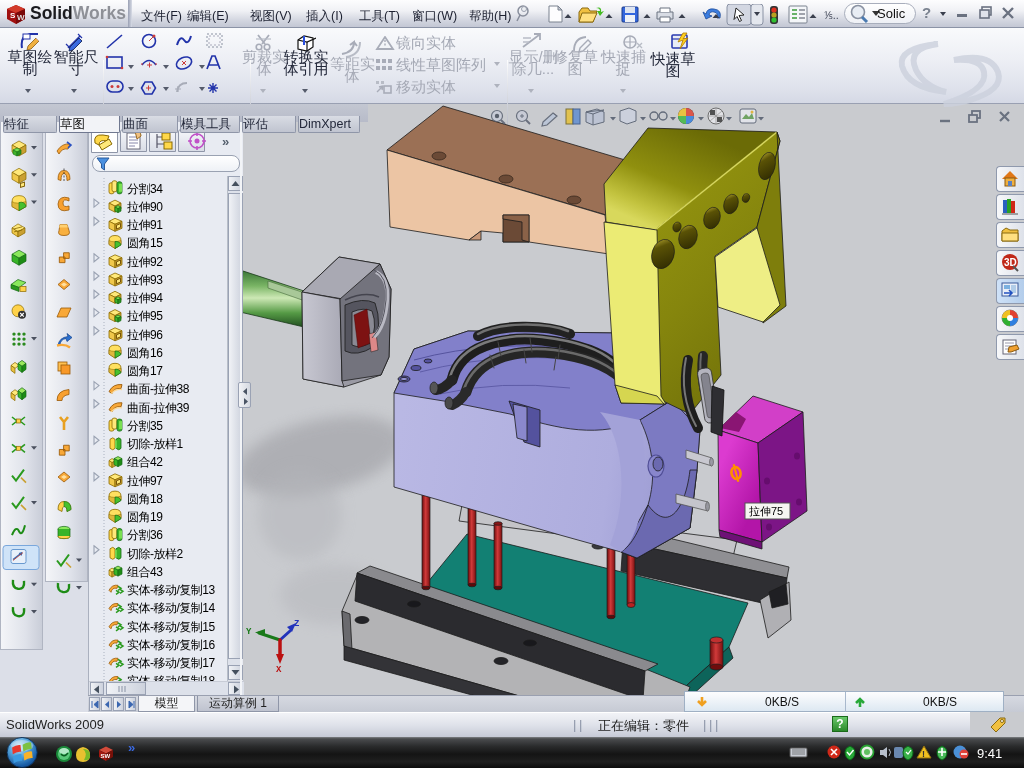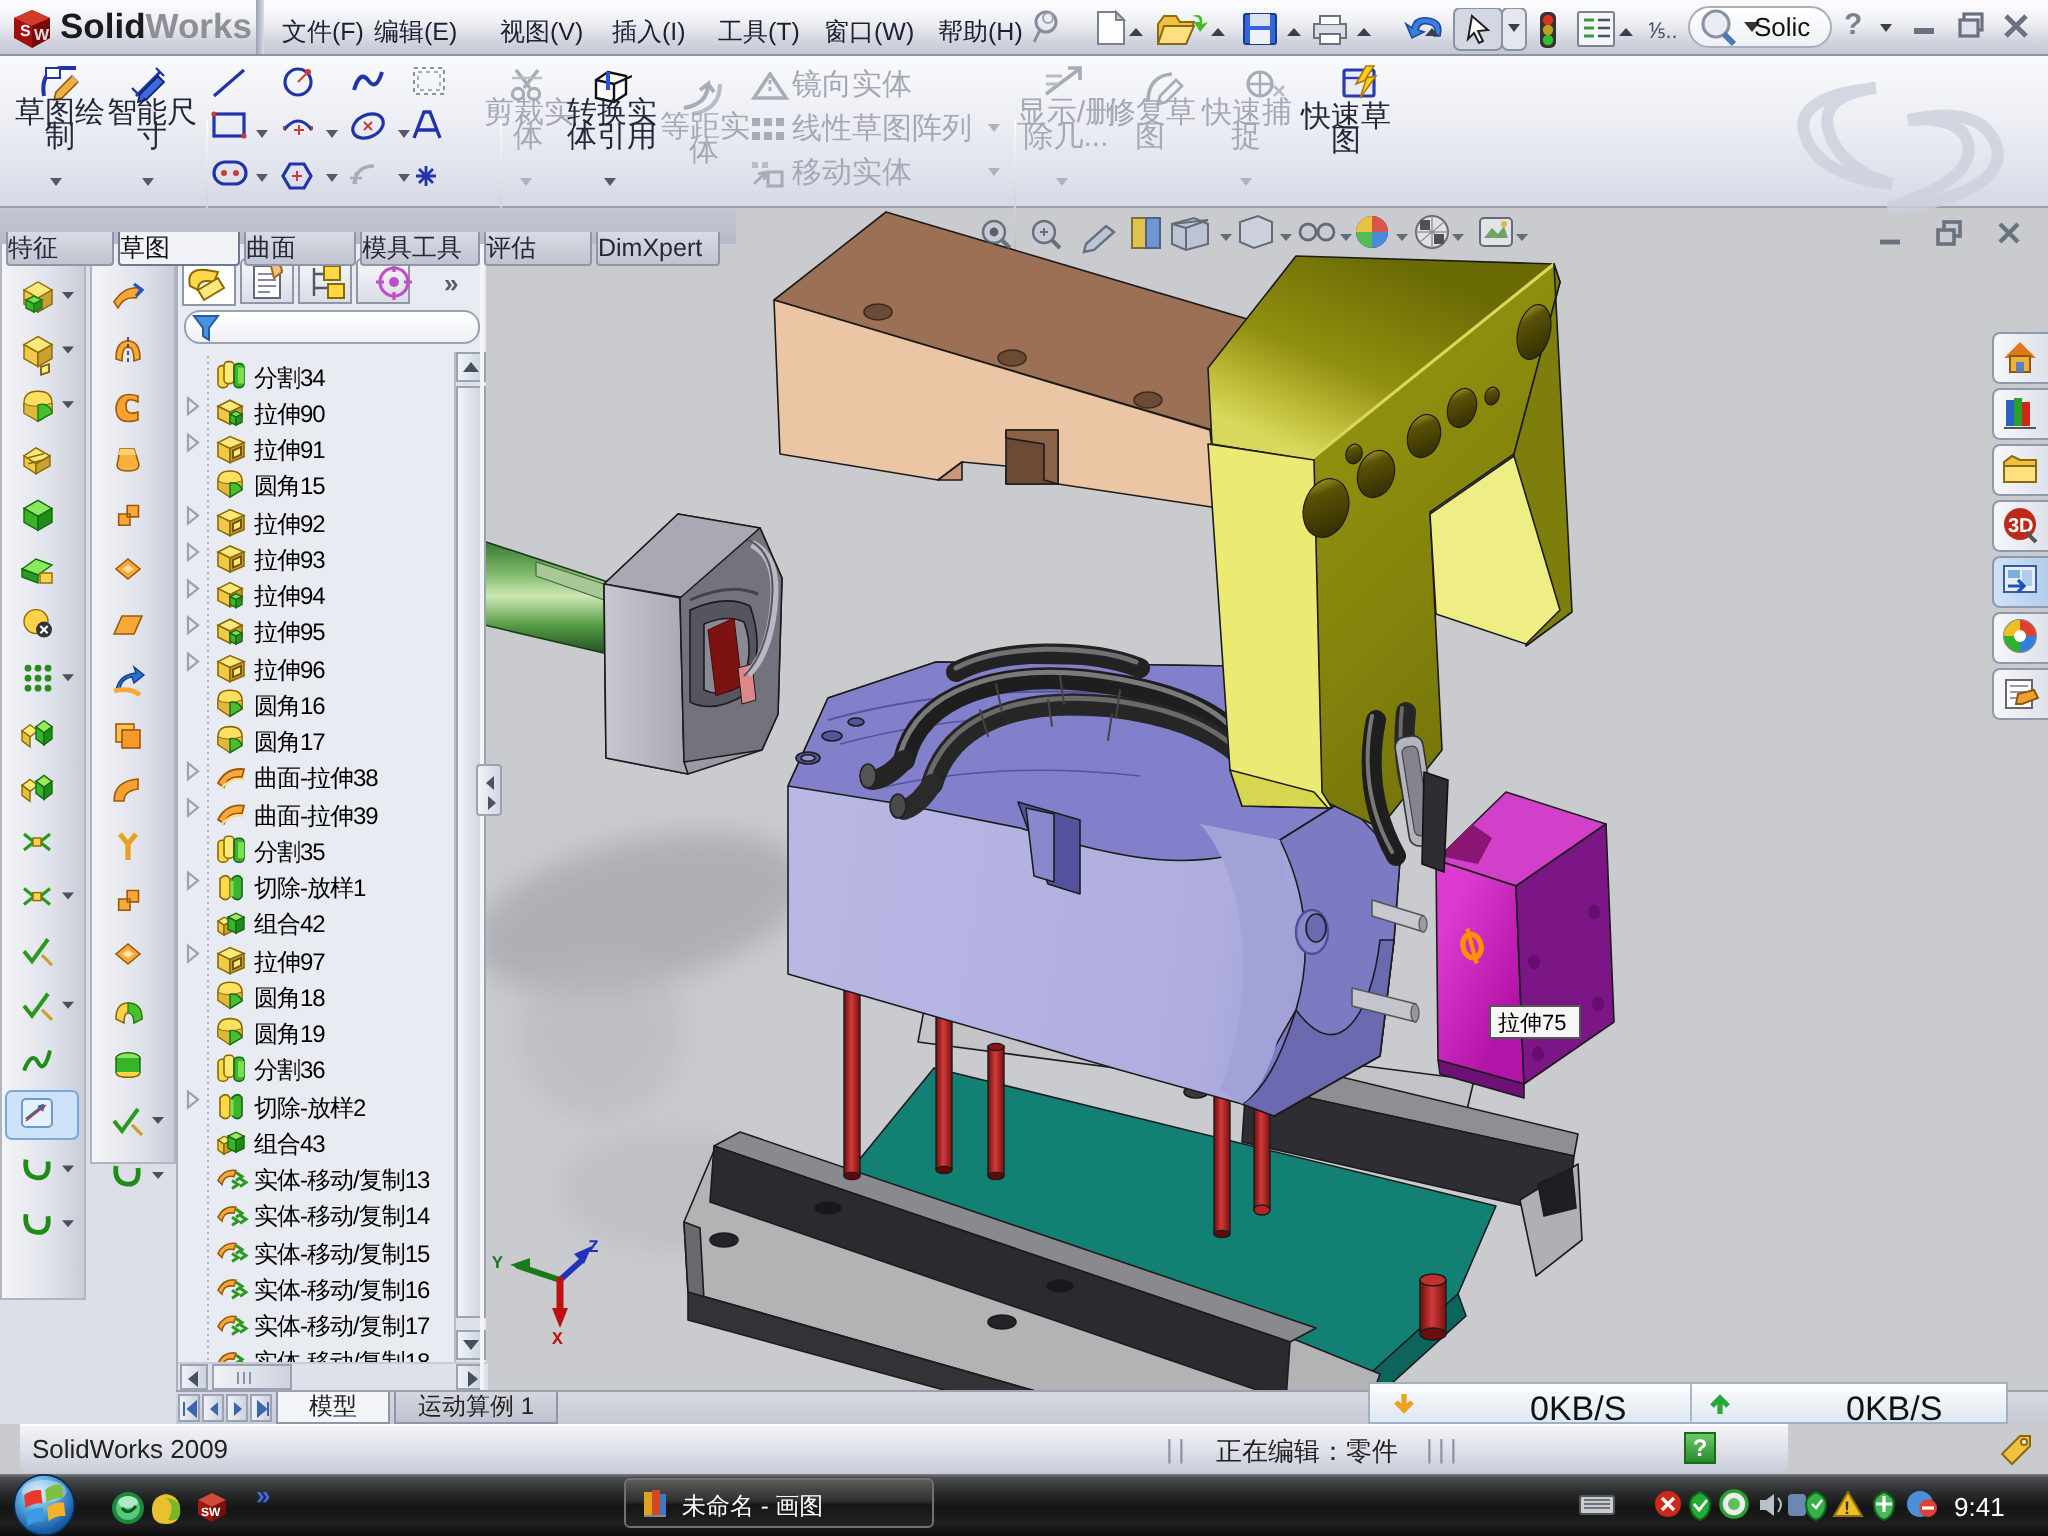--- a/index.html
+++ b/index.html
@@ -23,24 +23,24 @@
 #panel{left:88px;top:104px;width:155px;height:591px;background:#e8ebf2;border-left:1px solid #aab0be}
 .ptab{position:absolute;top:25px;width:27px;height:23px;background:linear-gradient(#f6f7fa,#d9dde6);border:1px solid #8f96a8;border-radius:3px 3px 0 0}
 .ptab.act{background:#fff;height:24px}
 #filter{position:absolute;left:3px;top:51px;width:148px;height:17px;background:linear-gradient(#fff,#eef1f6);border:1px solid #9aa2b2;border-radius:8px}
 .trow{position:absolute;left:0;width:138px;height:18px;font-size:12px;color:#000;white-space:nowrap}
 .trow .txt{position:absolute;left:38px;top:2px;letter-spacing:-0.5px}
 .sb{position:absolute;background:linear-gradient(90deg,#f0f2f6,#cdd2dd);border:1px solid #9aa2b4}
 #mtabs{left:88px;top:695px;width:936px;height:17px;background:linear-gradient(#d6d9e1,#c6cad4);border-top:1px solid #9aa0b0}
 .mtab{position:absolute;top:0;height:16px;font-size:12px;text-align:center;line-height:15px;color:#222;background:linear-gradient(#d4d7df,#bfc3cf);border:1px solid #8f96a8;border-top:none}
 .mtab.act{background:#f4f5f8}
-#status{left:10px;top:712px;width:884px;height:25px;background:linear-gradient(#f2f3f7 0%,#dfe2ea 50%,#c6cad6 100%);border-top:1px solid #fff;font-size:13px;color:#222}
+#status{left:0;top:712px;width:970px;height:25px;background:linear-gradient(#f2f3f7 0%,#dfe2ea 50%,#c6cad6 100%);border-top:1px solid #fff;font-size:13px;color:#222}
 #task{left:0;top:737px;width:1024px;height:31px;background:linear-gradient(#7e8184 0%,#4a4c4e 6%,#2a2b2c 30%,#141414 55%,#1f1f1f 80%,#0c0c0c 100%)}
 .tbtn{position:absolute;top:2px;height:25px;border-radius:3px;background:linear-gradient(#5a5a5a 0%,#303030 45%,#151515 55%,#242424 100%);border:1px solid #707070;color:#fff;font-size:12px}
-#netbox{left:684px;top:691px;width:320px;height:21px;background:linear-gradient(#fdfdfe,#dde8f2);border:1px solid #9fb0c4;font-size:17px;color:#111}
+#netbox{left:684px;top:691px;width:320px;height:21px;background:linear-gradient(#fdfdfe,#dde8f2);border:1px solid #9fb0c4;font-size:12px;color:#111}
 .rptab{position:absolute;left:996px;width:28px;height:26px;background:linear-gradient(90deg,#f7f8fa,#dde1e9);border:1px solid #8f99ad;border-right:none;border-radius:4px 0 0 4px}
 </style></head>
 <body>
 
 <div class="abs" id="title">
  <svg class="abs" style="left:5px;top:3px" width="22" height="22" viewBox="0 0 22 22">
   <polygon points="2,6 11,2 20,6 20,16 11,21 2,16" fill="#a01010"></polygon>
   <polygon points="2,6 11,2 20,6 11,10" fill="#d23a2a"></polygon>
   <polygon points="11,10 20,6 20,16 11,21" fill="#7a0a0a"></polygon>
   <text x="5" y="15" font-size="8" font-weight="bold" fill="#fff">S</text>
@@ -1065,29 +1065,20 @@
   <g transform="translate(42,0)">
         <polygon points="2,5 9,1.5 16,5 9,8.5" fill="#d24a3a"></polygon>
         <polygon points="2,5 9,8.5 9,16 2,12" fill="#a01810"></polygon>
         <polygon points="9,8.5 16,5 16,12 9,16" fill="#781008"></polygon>
         <text x="3.5" y="13" font-size="6" font-weight="bold" fill="#fff">SW</text>
       </g>
  </svg>
  <div class="abs" style="left:128px;top:3px;color:#3b6ae1;font-weight:bold;font-size:13px">»</div>
 
 
- <div class="tbtn" style="left:312px;width:155px">
-  <svg class="abs" style="left:7px;top:4px" width="15" height="16" viewBox="0 0 15 16">
-        <rect x="2" y="2" width="4" height="12" fill="#e0a020"></rect>
-        <rect x="6" y="1" width="4" height="13" fill="#d04828"></rect>
-        <rect x="10" y="3" width="3" height="11" fill="#3a78c8"></rect>
-        <path d="M2,14 h11" stroke="#888"></path>
-      </svg>
-  <div class="abs" style="left:28px;top:5px;white-space:nowrap">未命名 - 画图</div>
- </div>
 
  <svg class="abs" style="left:788px;top:7px" width="230" height="18" viewBox="0 0 230 18">
   <rect x="2" y="4" width="17" height="9" rx="1" fill="#c8ccd4" stroke="#555"></rect>
   <g stroke="#555" stroke-width="0.7">
         <path d="M4,6 h13 M4,8 h13 M4,10 h13"></path>
       </g>
   <circle cx="46" cy="8" r="6.5" fill="#d02818"></circle>
       <path d="M43,5 l6,6 m0,-6 l-6,6" stroke="#fff" stroke-width="1.6"></path>
   <path d="M62,2 q5,2 5,6 q0,6 -5,8 q-5,-2 -5,-8 q0,-4 5,-6 z" fill="#28a838" stroke="#0a6a18"></path>
       <path d="M59,8 l2.5,3 4,-5" stroke="#fff" stroke-width="1.4" fill="none"></path>

